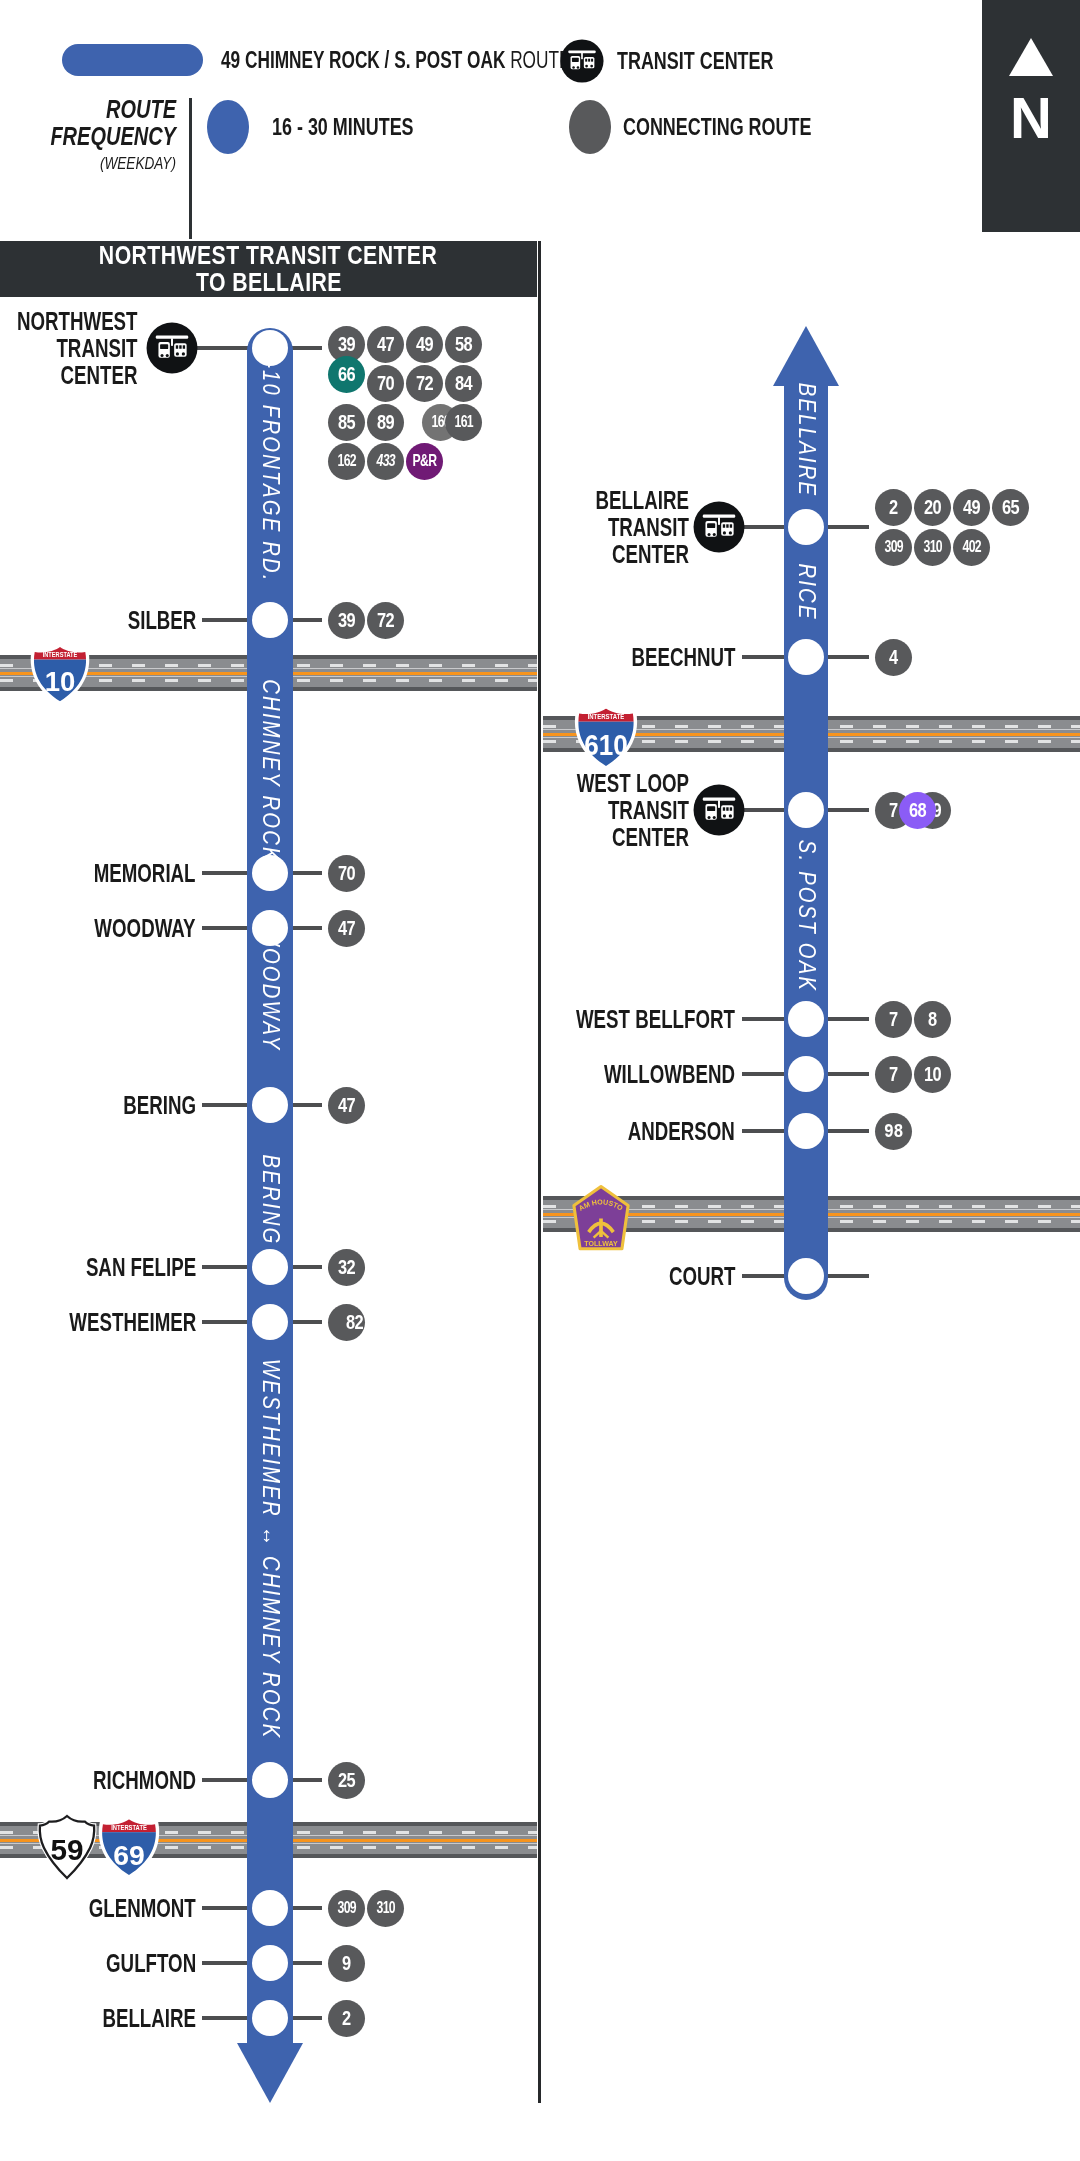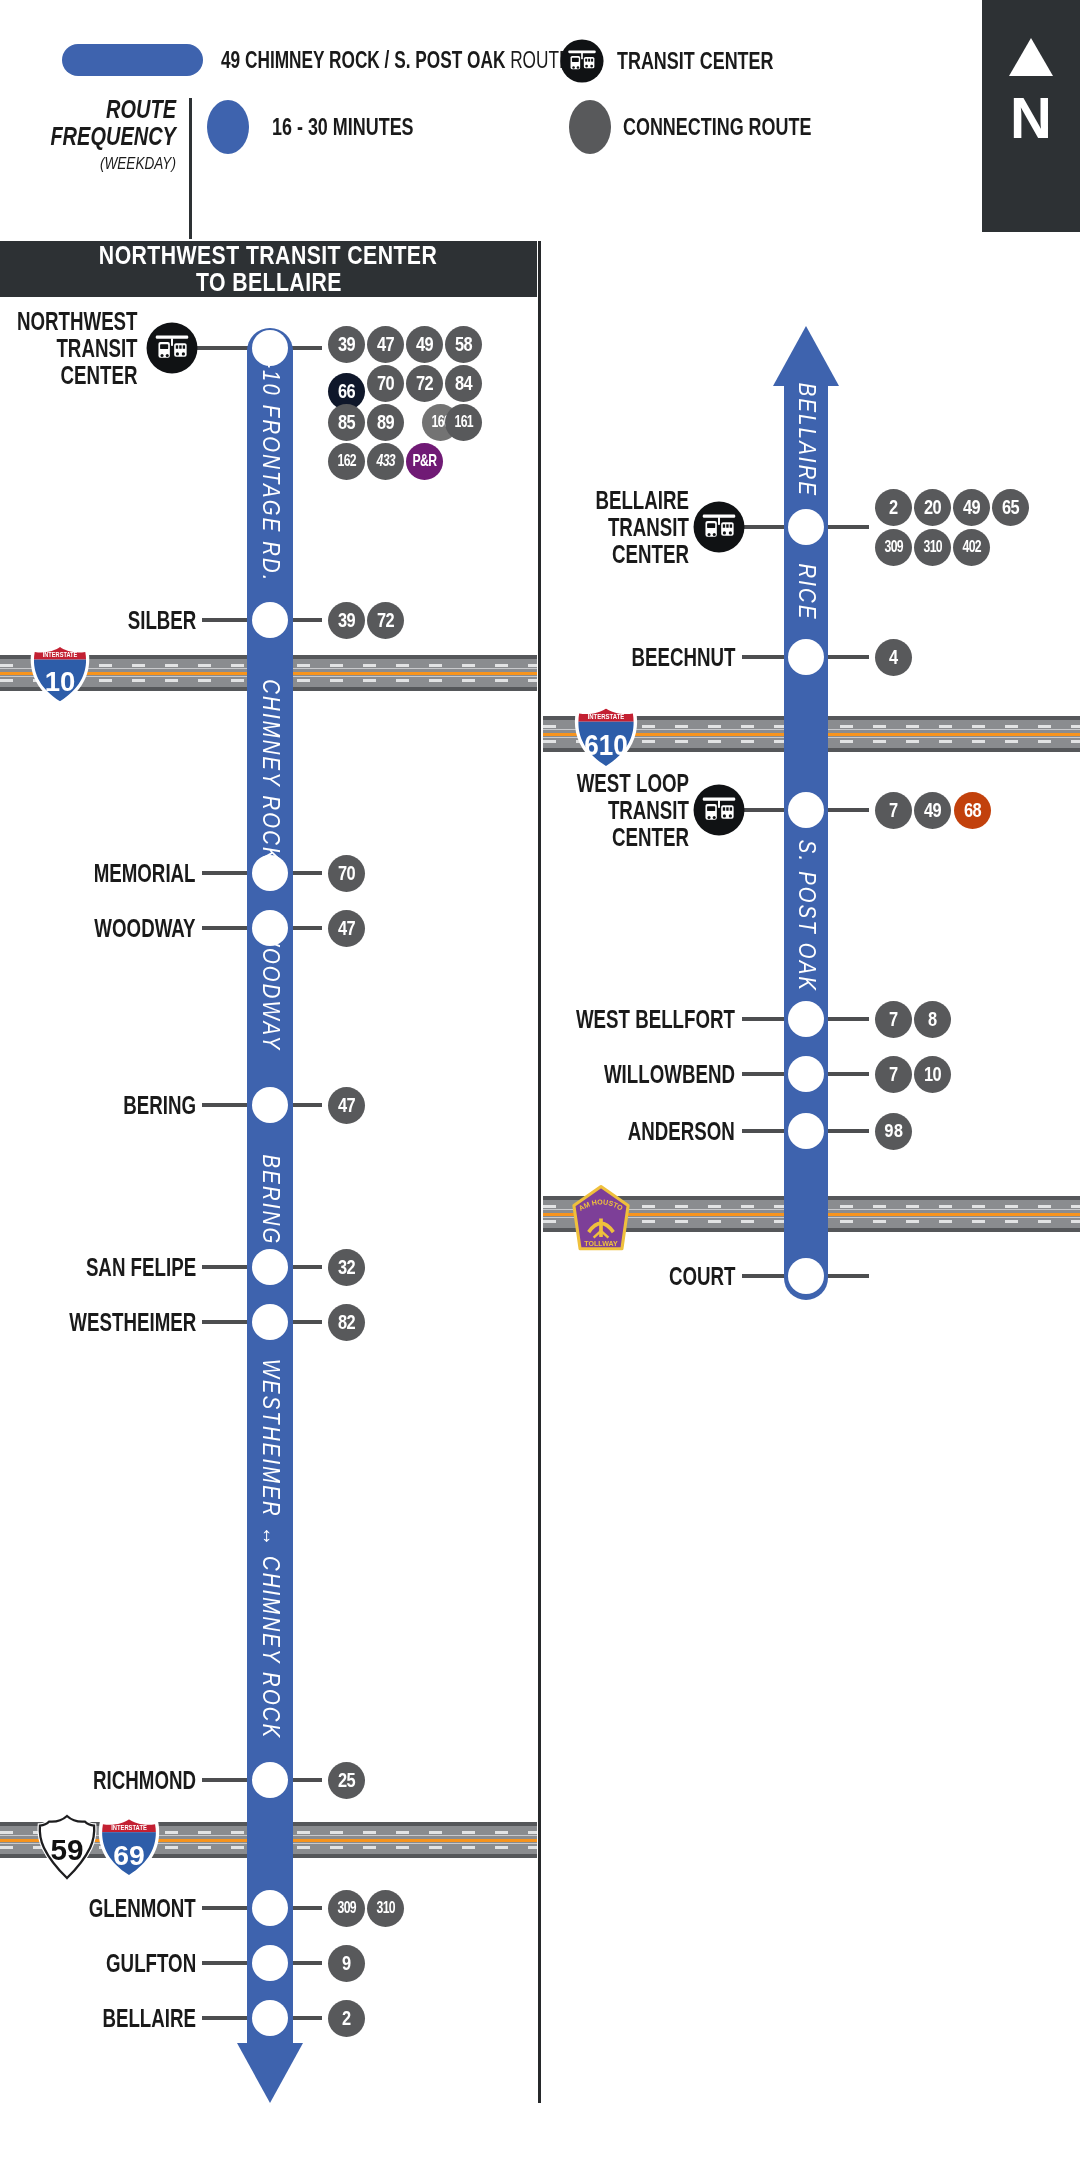--- a/index.html
+++ b/index.html
@@ -201,21 +201,21 @@
       </div>
       <div class="bubble" style="left: 367px; top: 325.5px; background: rgb(88, 89, 91);">
         <span>47</span>
       </div>
       <div class="bubble" style="left: 406px; top: 325.5px; background: rgb(88, 89, 91);">
         <span>49</span>
       </div>
       <div class="bubble" style="left: 445px; top: 325.5px; background: rgb(88, 89, 91);">
         <span>58</span>
       </div>
-      <div class="bubble" style="left: 328px; top: 373px; background: #0f172a;">
+      <div class="bubble" style="left: 328px; top: 356px; background: #0f766e;">
         <span>66</span>
       </div>
       <div class="bubble" style="left: 367px; top: 364.5px; background: rgb(88, 89, 91);">
         <span>70</span>
       </div>
       <div class="bubble" style="left: 406px; top: 364.5px; background: rgb(88, 89, 91);">
         <span>72</span>
       </div>
       <div class="bubble" style="left: 445px; top: 364.5px; background: rgb(88, 89, 91);">
         <span>84</span>
@@ -288,21 +288,21 @@
       <div class="stop-circle" style="left: 252px; top: 1249px;"></div>
       <div class="bubble" style="left: 328px; top: 1248.5px; background: rgb(88, 89, 91);">
         <span>32</span>
       </div>
       <div class="tick" style="left: 202px; top: 1320px; width: 68px;"></div>
       <div class="tick" style="left: 270px; top: 1320px; width: 52px;"></div>
       <div class="stop-label" style="right: 884px; top: 1322px;">
         <div>WESTHEIMER</div>
       </div>
       <div class="stop-circle" style="left: 252px; top: 1304px;"></div>
-      <div class="bubble" style="left: 328px; top: 1303.5px; background: rgb(88, 89, 91);">
+      <div class="bubble" style="left: 328px; top: 1303.5px; background: rgb(88, 89, 91); justify-content: flex-end;">
         <span>82</span>
       </div>
       <div class="tick" style="left: 202px; top: 1778px; width: 68px;"></div>
       <div class="tick" style="left: 270px; top: 1778px; width: 52px;"></div>
       <div class="stop-label" style="right: 884px; top: 1780px;">
         <div>RICHMOND</div>
       </div>
       <div class="stop-circle" style="left: 252px; top: 1762px;"></div>
       <div class="bubble" style="left: 328px; top: 1761.5px; background: rgb(88, 89, 91);">
         <span>25</span>
@@ -458,21 +458,21 @@
   <circle cx="29" cy="29.5" r="1.5" fill="#101214"></circle>
           <circle cx="34.5" cy="29.5" r="1.5" fill="#101214"></circle>
   </svg></div>
       <div class="stop-circle" style="left: 788px; top: 792px;"></div>
       <div class="bubble" style="left: 875px; top: 791.5px; background: rgb(88, 89, 91);">
         <span>7</span>
       </div>
       <div class="bubble" style="left: 914px; top: 791.5px; background: rgb(88, 89, 91);">
         <span>49</span>
       </div>
-      <div class="bubble" style="left: 954px; top: 791.5px; background: #c2410c;">
+      <div class="bubble" style="left: 899px; top: 791.5px; background: #8b5cf6;">
         <span>68</span>
       </div>
       <div class="tick" style="left: 742px; top: 1017px; width: 64px;"></div>
       <div class="tick" style="left: 806px; top: 1017px; width: 63px;"></div>
       <div class="stop-label" style="right: 345px; top: 1019px;">
         <div>WEST BELLFORT</div>
       </div>
       <div class="stop-circle" style="left: 788px; top: 1001px;"></div>
       <div class="bubble" style="left: 875px; top: 1000.5px; background: rgb(88, 89, 91);">
         <span>7</span>

